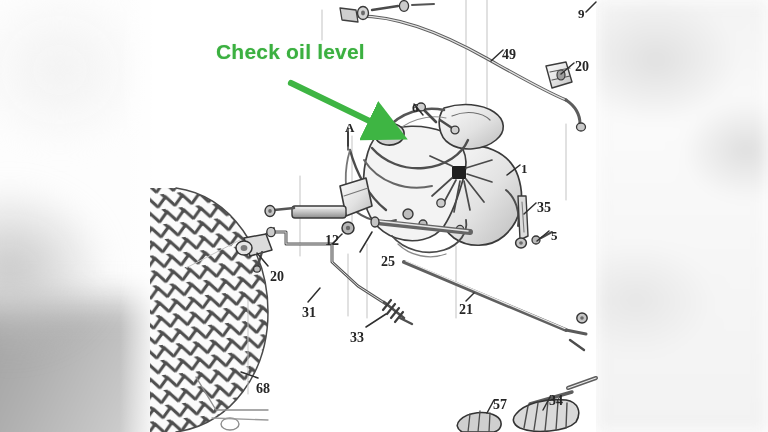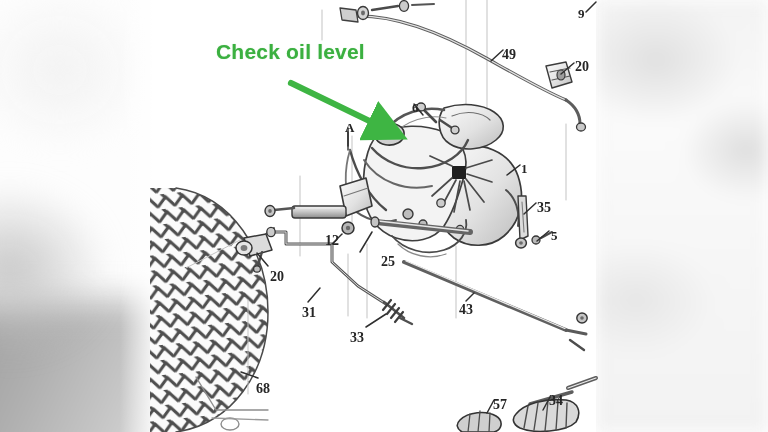--- a/index.html
+++ b/index.html
@@ -327,19 +327,19 @@
       <div class="pnum" style="left: 412px; top: 100px;">6</div>
       <div class="pnum" style="left: 345px; top: 120px;">A</div>
       <div class="pnum" style="left: 521px; top: 161px;">1</div>
       <div class="pnum lg" style="left: 537px; top: 200px;">35</div>
       <div class="pnum" style="left: 551px; top: 228px;">5</div>
       <div class="pnum lg" style="left: 325px; top: 233px;">12</div>
       <div class="pnum lg" style="left: 353px; top: 254px; margin-left: 28px;">25</div>
       <div class="pnum lg" style="left: 270px; top: 269px;">20</div>
       <div class="pnum lg" style="left: 302px; top: 305px;">31</div>
       <div class="pnum lg" style="left: 350px; top: 330px;">33</div>
-      <div class="pnum lg" style="left: 459px; top: 302px;">43</div>
+      <div class="pnum lg" style="left: 459px; top: 302px;">21</div>
       <div class="pnum lg" style="left: 256px; top: 381px;">68</div>
       <div class="pnum lg" style="left: 493px; top: 397px;">57</div>
       <div class="pnum lg" style="left: 549px; top: 393px;">34</div>
     </div>
 
 </div>
 
 </body></html>

